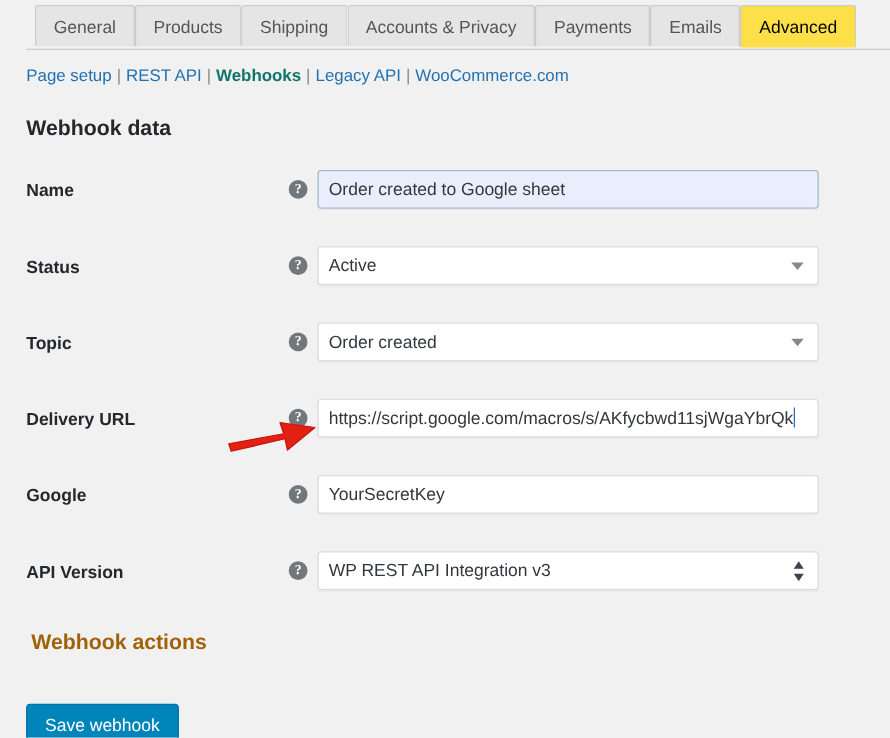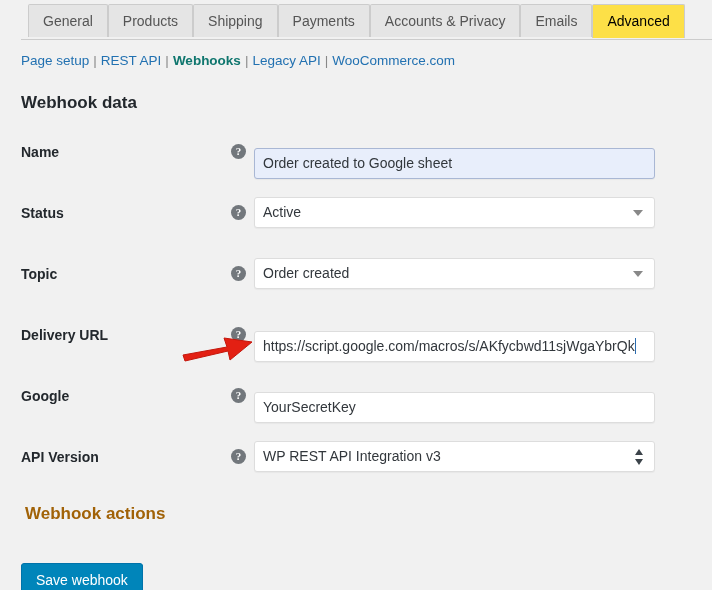--- a/index.html
+++ b/index.html
@@ -135,21 +135,21 @@
     font-weight: bold;
     line-height: 15px;
     text-align: center;
     font-family: "Liberation Serif", serif;
     cursor: help;
     user-select: none;
   }
   .field {
     position: absolute;
     left: 254px;
-    top: 18px;
+    top: 6px;
     width: 401px;
     height: 31px;
     box-sizing: border-box;
     border: 1px solid #ddd;
     background: #fff;
     border-radius: 3px;
     font-family: "Liberation Sans", sans-serif;
     font-size: 14px;
     color: #32373c;
     padding: 0 8px;
@@ -256,22 +256,22 @@
     pointer-events: none;
   }
 </style>
 </head>
 <body>
 
 <div class="tab-bar">
   <div class="tab">General</div>
   <div class="tab">Products</div>
   <div class="tab">Shipping</div>
+  <div class="tab">Accounts &amp; Privacy</div>
   <div class="tab">Payments</div>
-  <div class="tab">Accounts &amp; Privacy</div>
   <div class="tab">Emails</div>
   <div class="tab active">Advanced</div>
 </div>
 
 <div class="subnav"><a>Page setup</a><span class="sep">|</span><a>REST API</a><span class="sep">|</span><a class="current">Webhooks</a><span class="sep">|</span><a>Legacy API</a><span class="sep">|</span><a>WooCommerce.com</a></div>
 
 <h2 class="section-title">Webhook data</h2>
 
 <div class="form-table">
 

